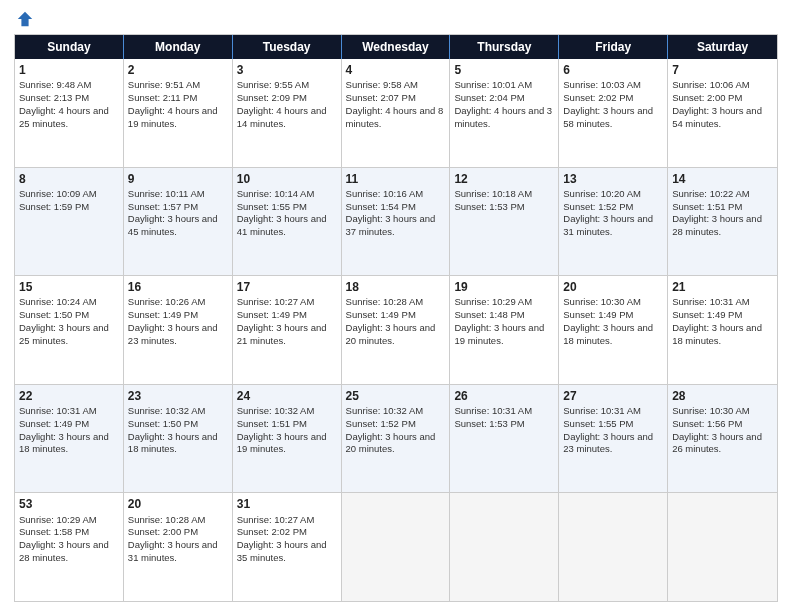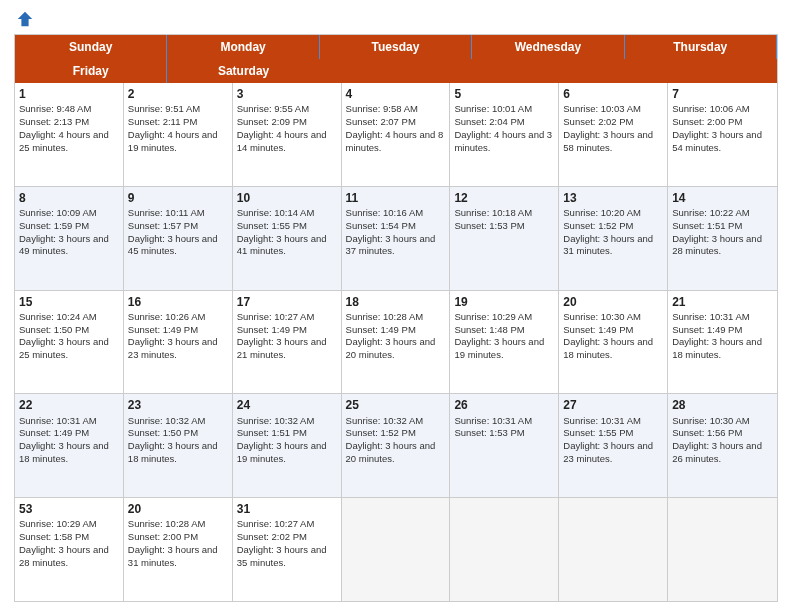--- a/index.html
+++ b/index.html
@@ -62,22 +62,22 @@
       margin-top: 2px;
     }
     .calendar {
       flex: 1;
       display: flex;
       flex-direction: column;
       border: 1px solid #ccc;
     }
     .cal-header-row {
       display: grid;
-      grid-template-columns: repeat(5, 1fr);
-      background: #c2410c;
+      grid-template-columns: repeat(7, 1fr);
+      background: #0f172a;
     }
     .cal-header-cell {
       color: #fff;
       font-weight: bold;
       font-size: 12px;
       padding: 5px 4px;
       text-align: center;
       border-right: 1px solid #4a8bd5;
     }
     .cal-header-cell:last-child { border-right: none; }
@@ -146,21 +146,21 @@
     <div class="cal-row">
           <div class="cal-cell"><span class="day-num">1</span><span>Sunrise: 9:48 AM</span><br><span>Sunset: 2:13 PM</span><br><span>Daylight: 4 hours and 25 minutes.</span></div>
           <div class="cal-cell"><span class="day-num">2</span><span>Sunrise: 9:51 AM</span><br><span>Sunset: 2:11 PM</span><br><span>Daylight: 4 hours and 19 minutes.</span></div>
           <div class="cal-cell"><span class="day-num">3</span><span>Sunrise: 9:55 AM</span><br><span>Sunset: 2:09 PM</span><br><span>Daylight: 4 hours and 14 minutes.</span></div>
           <div class="cal-cell"><span class="day-num">4</span><span>Sunrise: 9:58 AM</span><br><span>Sunset: 2:07 PM</span><br><span>Daylight: 4 hours and 8 minutes.</span></div>
           <div class="cal-cell"><span class="day-num">5</span><span>Sunrise: 10:01 AM</span><br><span>Sunset: 2:04 PM</span><br><span>Daylight: 4 hours and 3 minutes.</span></div>
           <div class="cal-cell"><span class="day-num">6</span><span>Sunrise: 10:03 AM</span><br><span>Sunset: 2:02 PM</span><br><span>Daylight: 3 hours and 58 minutes.</span></div>
           <div class="cal-cell"><span class="day-num">7</span><span>Sunrise: 10:06 AM</span><br><span>Sunset: 2:00 PM</span><br><span>Daylight: 3 hours and 54 minutes.</span></div>
         </div>
         <div class="cal-row row-alt">
-          <div class="cal-cell"><span class="day-num">8</span><span>Sunrise: 10:09 AM</span><br><span>Sunset: 1:59 PM</span><br><span>Daylight: 3 hours and 49 minutes.</span></div>
+          <div class="cal-cell"><span class="day-num">8</span><span>Sunrise: 10:09 AM</span><br><span>Sunset: 1:59 PM</span><br></div>
           <div class="cal-cell"><span class="day-num">9</span><span>Sunrise: 10:11 AM</span><br><span>Sunset: 1:57 PM</span><br><span>Daylight: 3 hours and 45 minutes.</span></div>
           <div class="cal-cell"><span class="day-num">10</span><span>Sunrise: 10:14 AM</span><br><span>Sunset: 1:55 PM</span><br><span>Daylight: 3 hours and 41 minutes.</span></div>
           <div class="cal-cell"><span class="day-num">11</span><span>Sunrise: 10:16 AM</span><br><span>Sunset: 1:54 PM</span><br><span>Daylight: 3 hours and 37 minutes.</span></div>
           <div class="cal-cell"><span class="day-num">12</span><span>Sunrise: 10:18 AM</span><br><span>Sunset: 1:53 PM</span><br></div>
           <div class="cal-cell"><span class="day-num">13</span><span>Sunrise: 10:20 AM</span><br><span>Sunset: 1:52 PM</span><br><span>Daylight: 3 hours and 31 minutes.</span></div>
           <div class="cal-cell"><span class="day-num">14</span><span>Sunrise: 10:22 AM</span><br><span>Sunset: 1:51 PM</span><br><span>Daylight: 3 hours and 28 minutes.</span></div>
         </div>
         <div class="cal-row">
           <div class="cal-cell"><span class="day-num">15</span><span>Sunrise: 10:24 AM</span><br><span>Sunset: 1:50 PM</span><br><span>Daylight: 3 hours and 25 minutes.</span></div>
           <div class="cal-cell"><span class="day-num">16</span><span>Sunrise: 10:26 AM</span><br><span>Sunset: 1:49 PM</span><br><span>Daylight: 3 hours and 23 minutes.</span></div>

